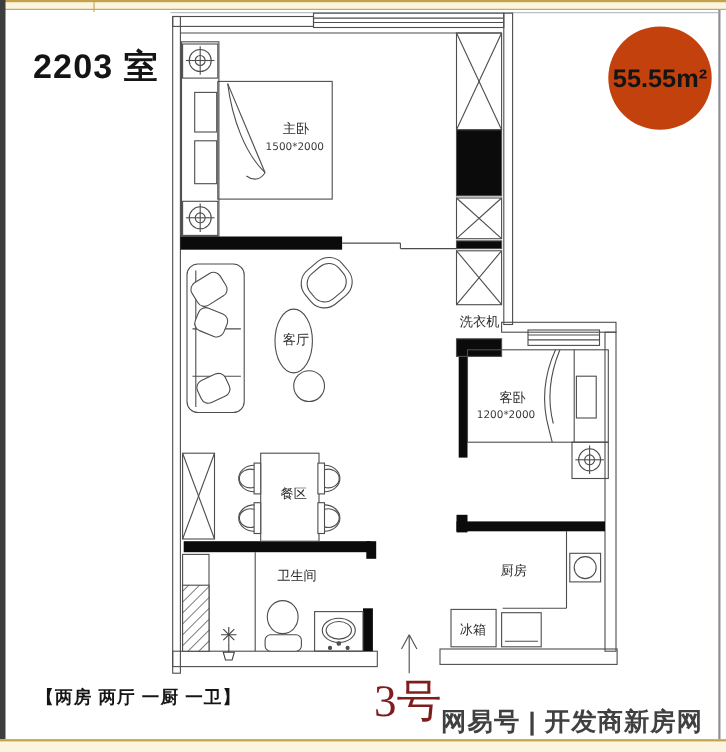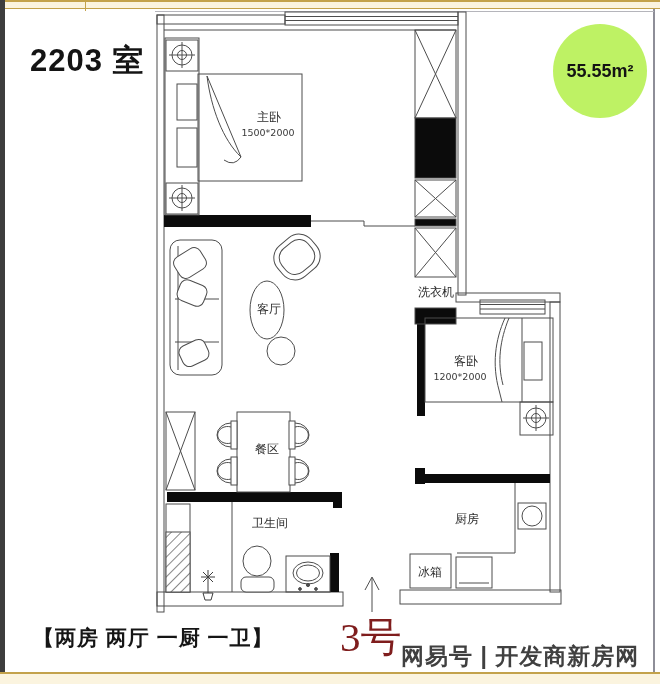--- a/index.html
+++ b/index.html
@@ -11,24 +11,24 @@
   .top-bar-divider{position:absolute;left:85px;top:0;width:1px;height:9px;background:#c3a24b;}
   .left-bar{position:absolute;left:0;top:0;width:5px;height:684px;background:#3d3d3d;}
   .right-line{position:absolute;left:653px;top:9px;width:2px;height:665px;background:#8e8e98;}
   .plan-top-line{position:absolute;left:155px;top:11px;width:499px;height:1px;background:#b5b5bb;}
   .bottom-strip{position:absolute;left:0;top:672px;width:660px;height:12px;background:#fbf4df;
                 border-top:2px solid #c3a24b;box-sizing:border-box;}
   
   .unit-title{position:absolute;left:30px;top:40px;font-size:31px;font-weight:bold;color:#141414;
               letter-spacing:1px;}
   .area-badge{position:absolute;left:553px;top:24px;width:94px;height:94px;border-radius:50%;
-              background:#bef264;display:flex;align-items:center;justify-content:center;
-              font-size:18px;font-weight:bold;color:#141414;}
+              background:#c2410c;display:flex;align-items:center;justify-content:center;
+              font-size:23px;font-weight:bold;color:#141414;}
   
-  .config-text{position:absolute;left:33px;top:624px;font-size:21px;font-weight:bold;color:#151515;
+  .config-text{position:absolute;left:33px;top:624px;font-size:16px;font-weight:bold;color:#151515;
                letter-spacing:1px;}
   .building-no{position:absolute;left:340px;top:610px;font-size:41px;color:#7f1d1d;
                font-family:"Liberation Serif","DejaVu Serif",serif;}
   .watermark{position:absolute;left:401px;top:641px;font-size:23px;font-weight:bold;color:#404040;
              letter-spacing:1px;text-shadow:1px 1px 0 #ffffff;white-space:nowrap;}
   svg{position:absolute;left:0;top:0;}
   svg text{font-family:"DejaVu Sans","Liberation Sans",sans-serif;fill:#2b2b2b;}
   .lbl{font-size:12px;}
   .dim{font-size:9.5px;fill:#3a3a3a;}
 </style>

